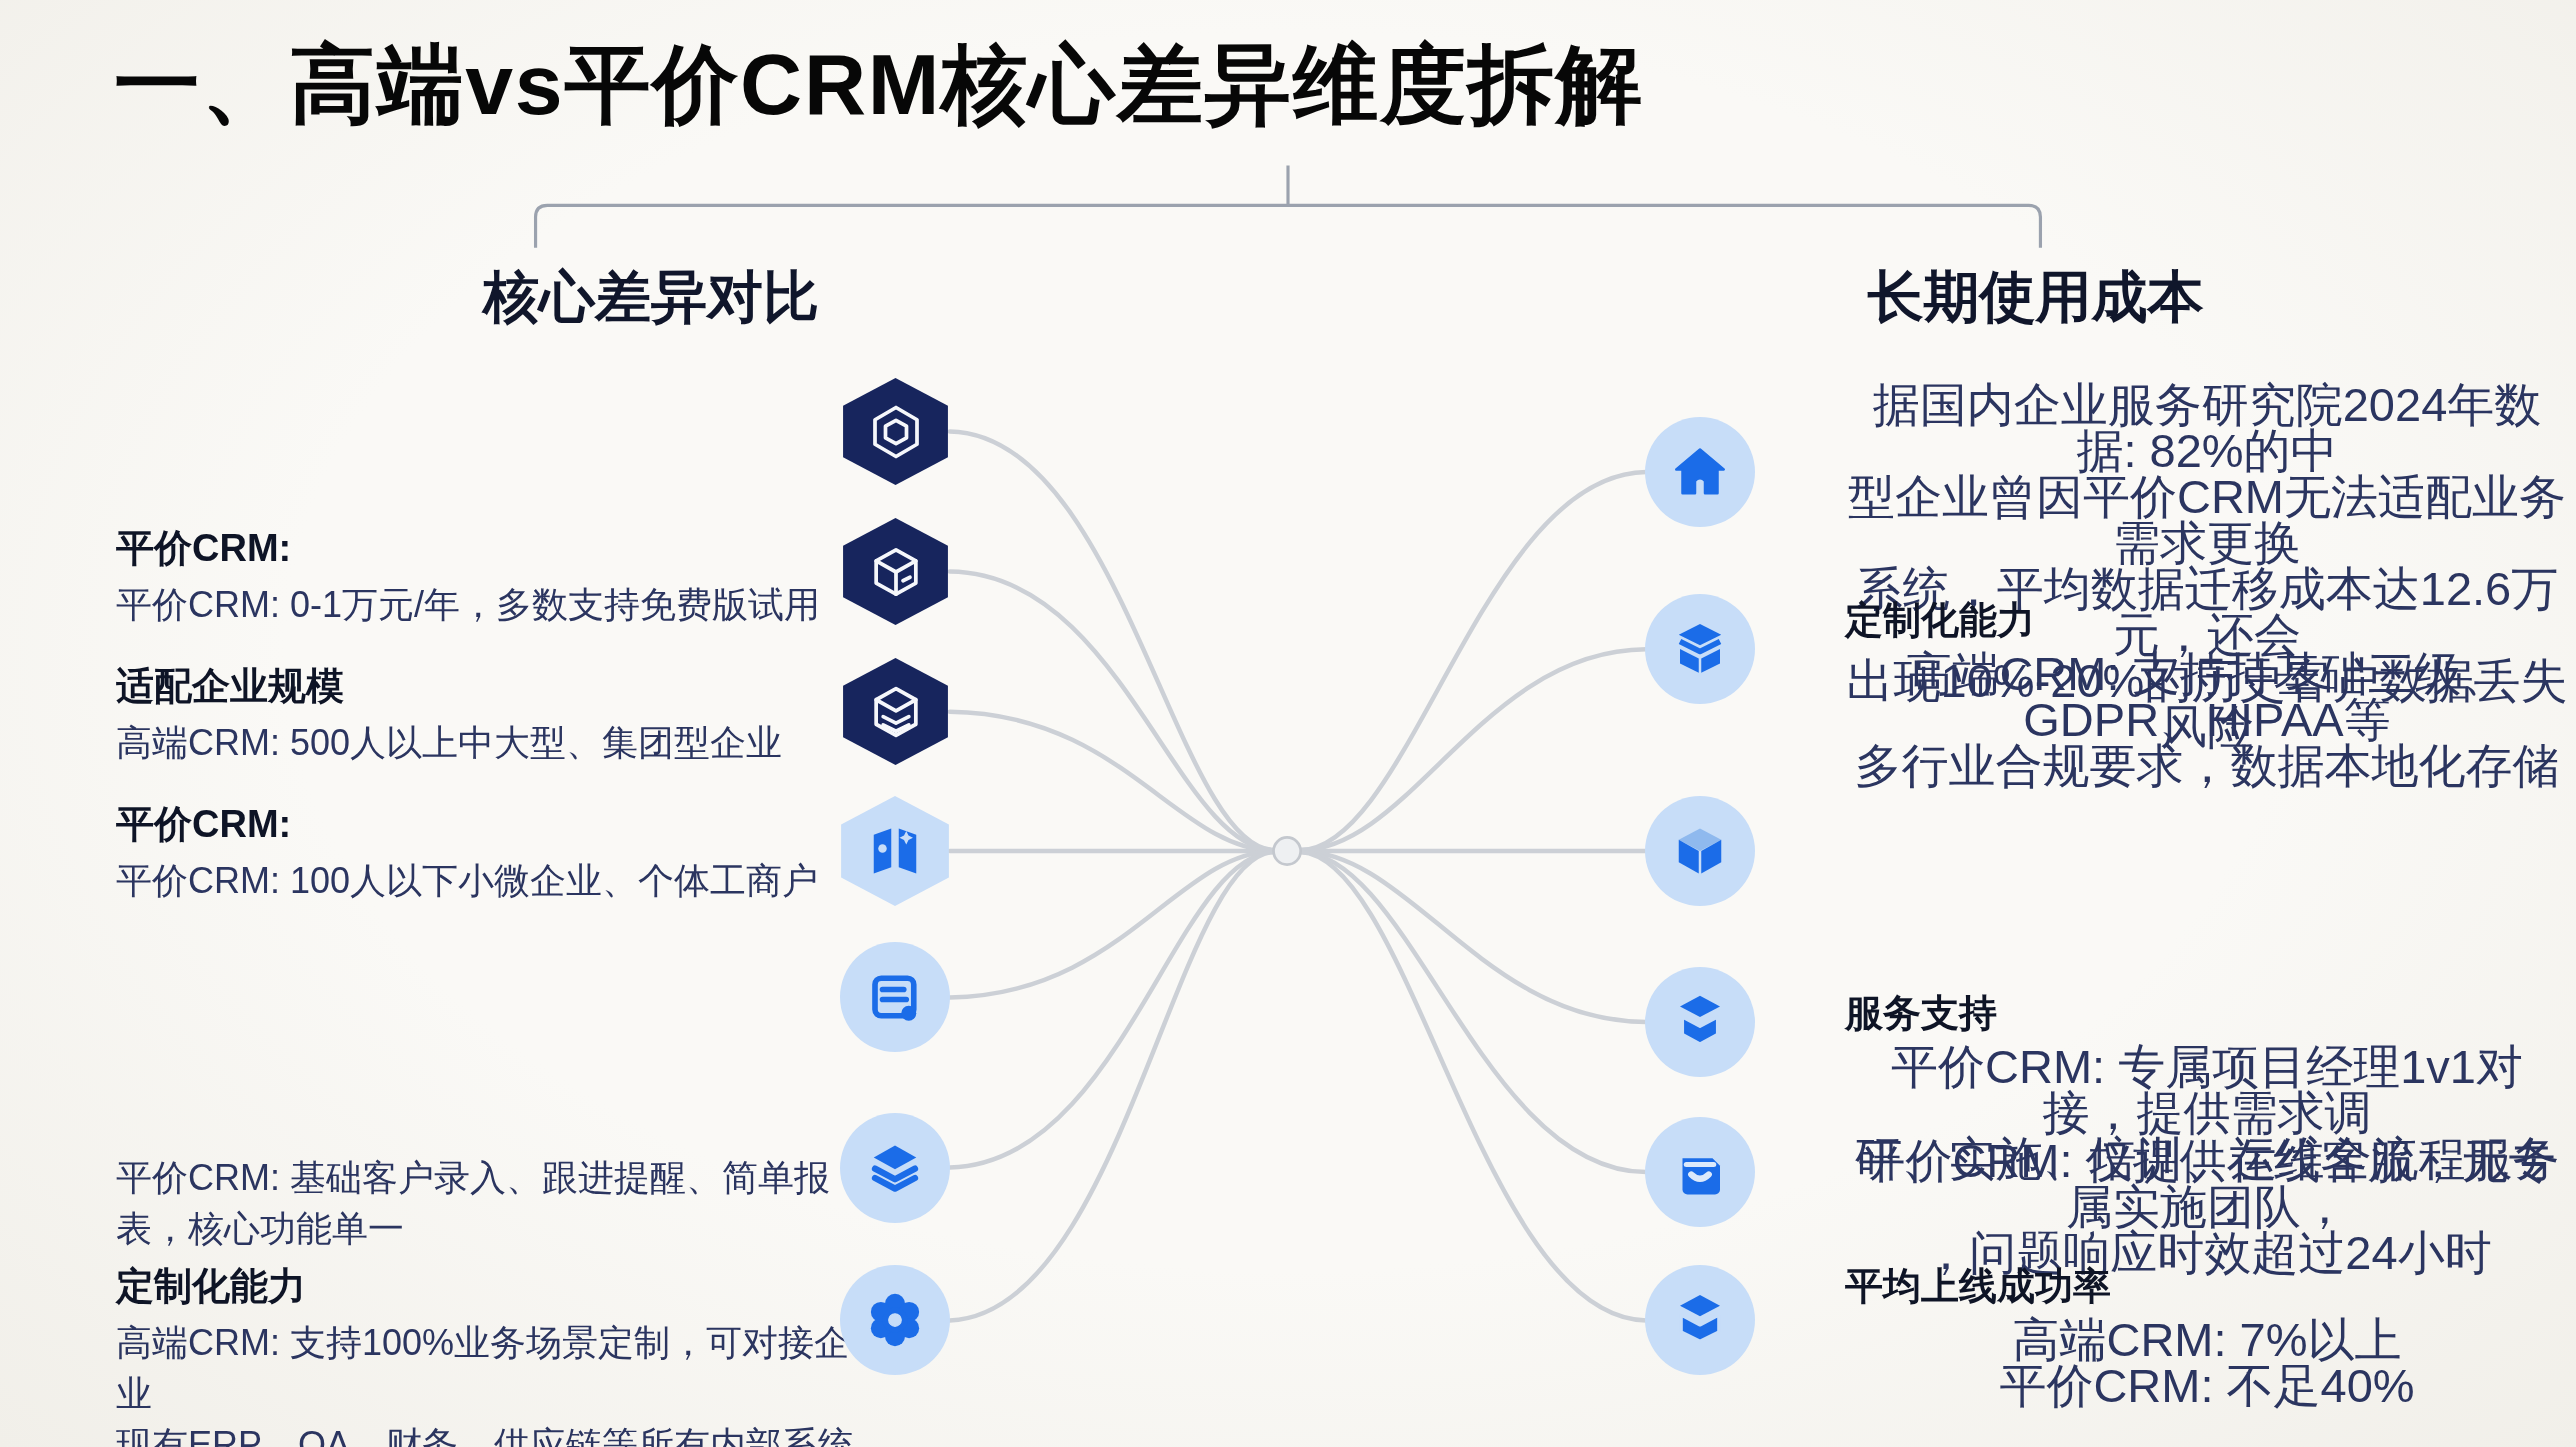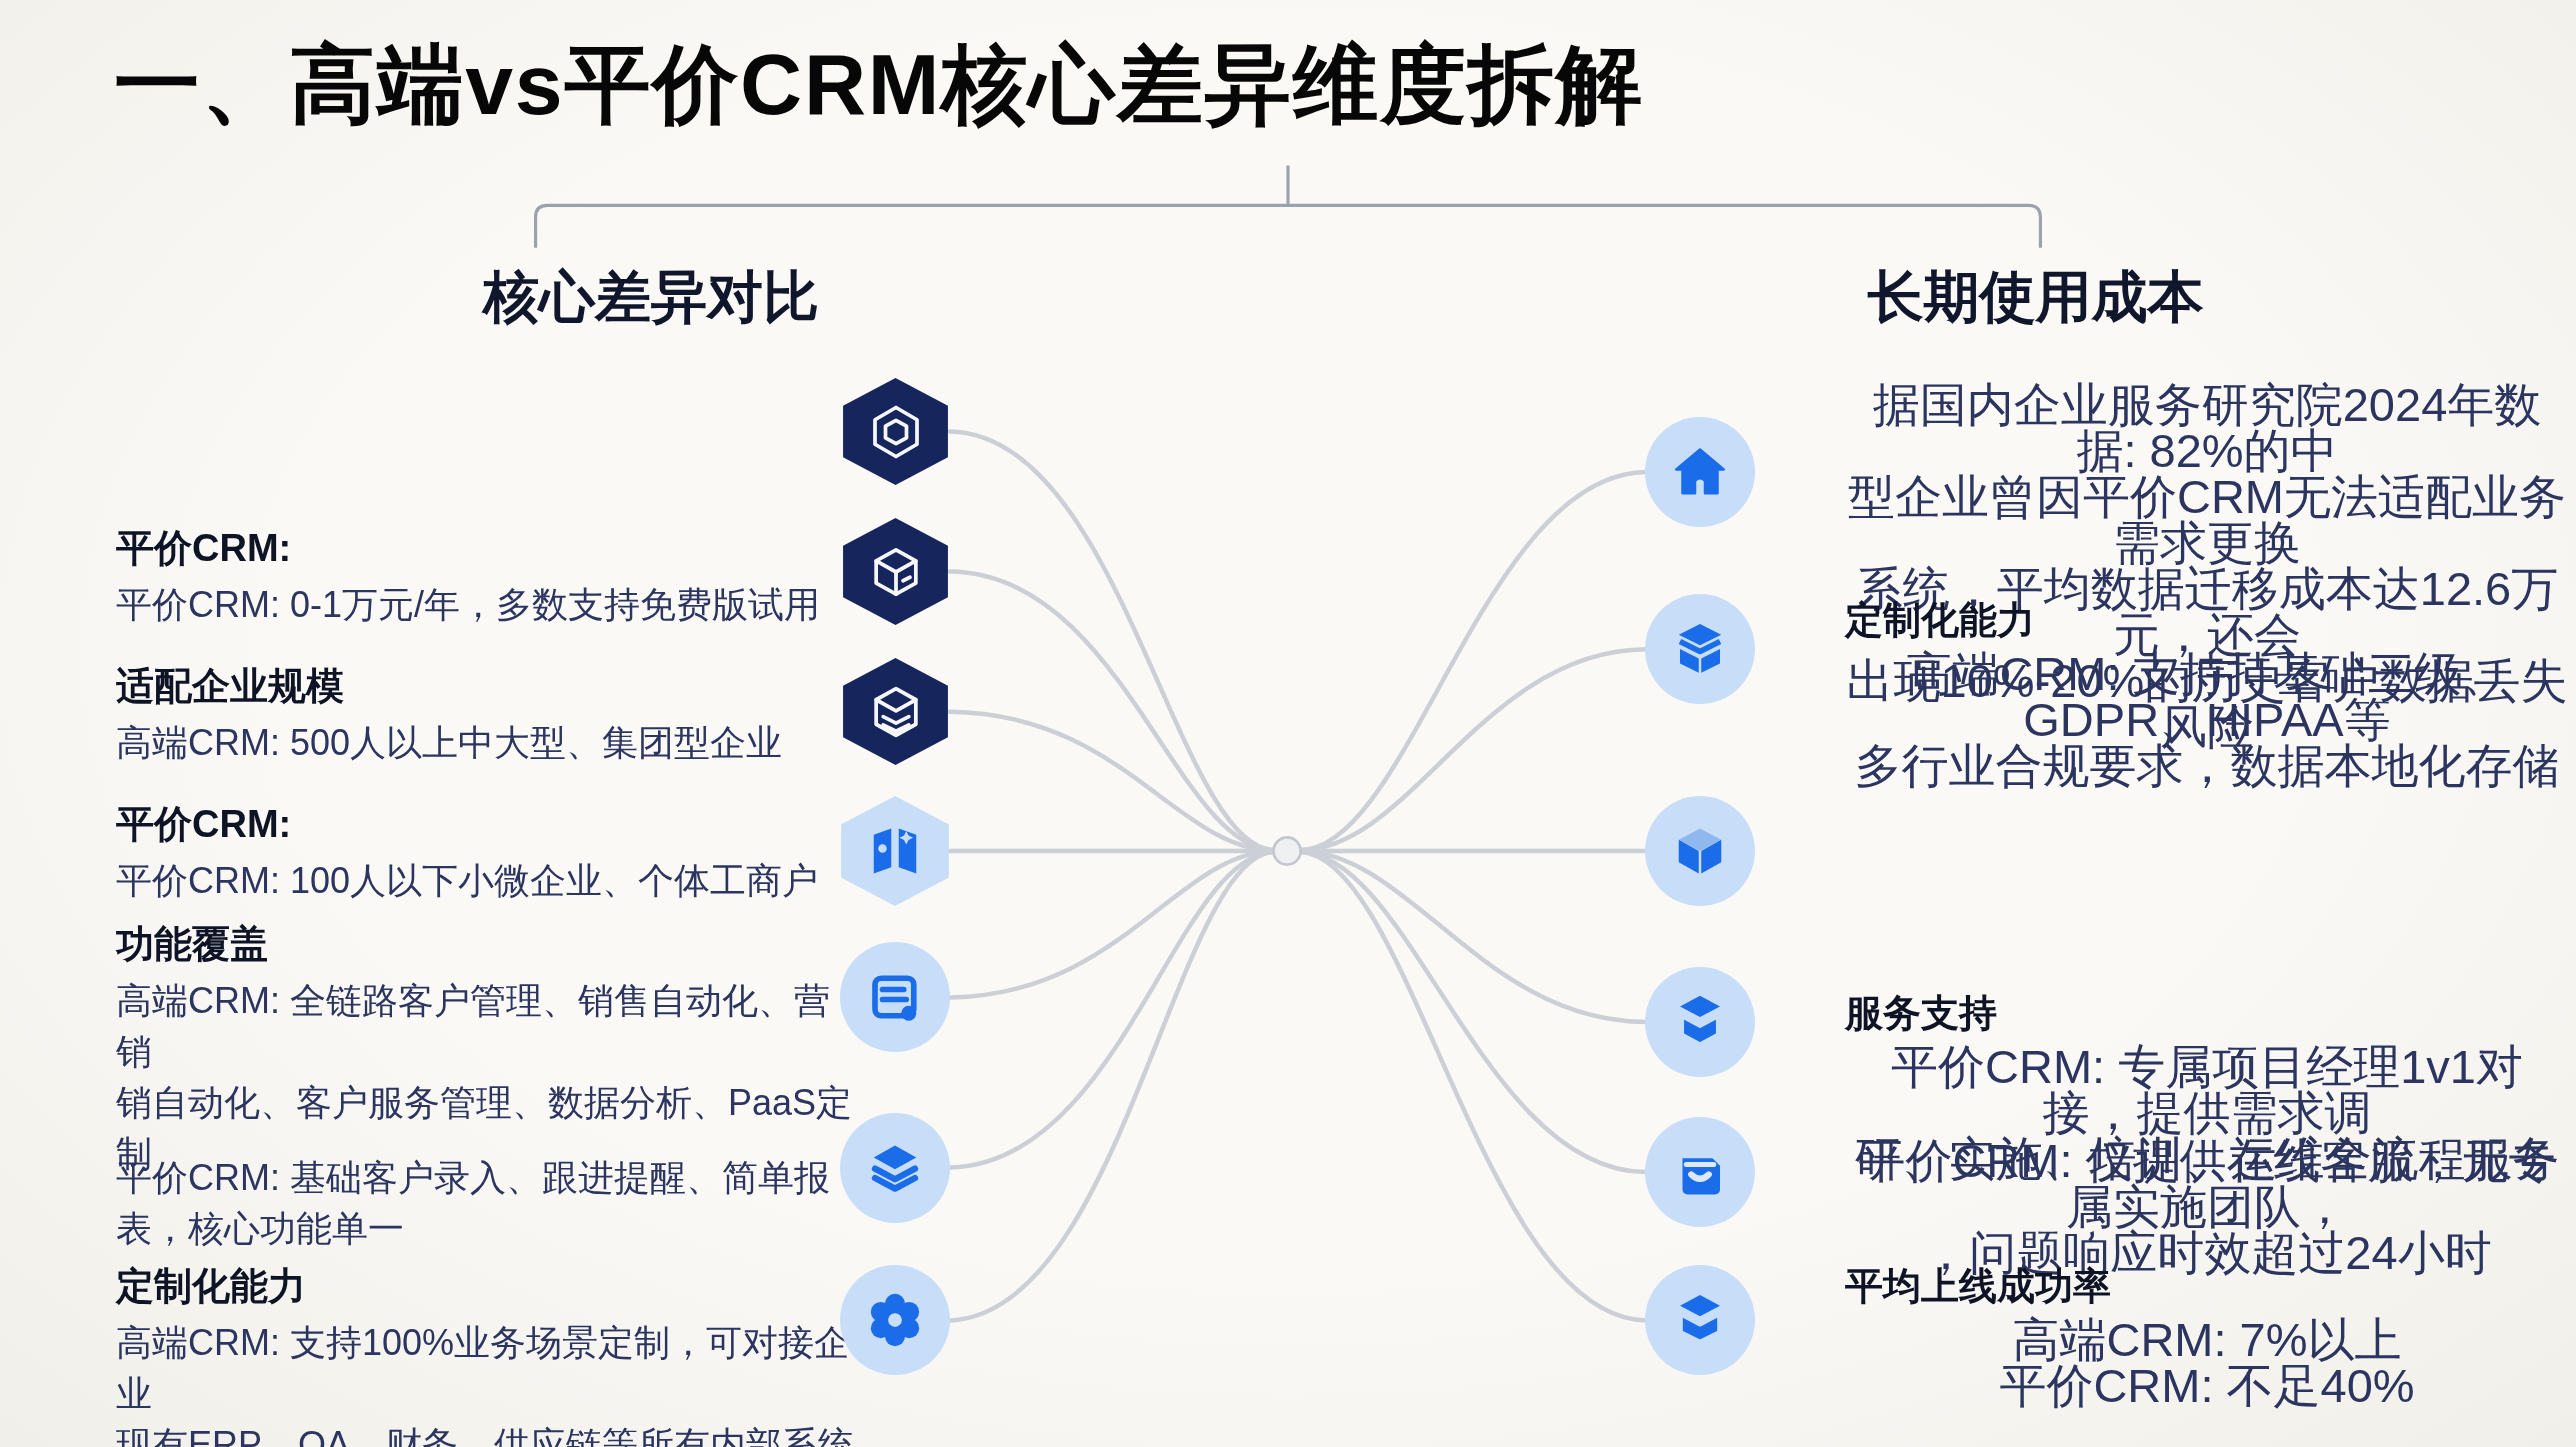--- a/index.html
+++ b/index.html
@@ -84,26 +84,20 @@
     <div class="b">平价CRM: 0-1万元/年，多数支持免费版试用</div>
   </div>
   <div class="tb tb-l" style="top:663px">
     <div class="h">适配企业规模</div>
     <div class="b">高端CRM: 500人以上中大型、集团型企业</div>
   </div>
   <div class="tb tb-l" style="top:801px">
     <div class="h">平价CRM:</div>
     <div class="b">平价CRM: 100人以下小微企业、个体工商户</div>
   </div>
-  <div class="tb tb-l" style="top:921px">
-    <div class="h">功能覆盖</div>
-    <div class="b">高端CRM: 全链路客户管理、销售自动化、营销
-销自动化、客户服务管理、数据分析、PaaS定
-制</div>
-  </div>
   <div class="tb tb-l" style="top:1145px">
     <div class="h"></div>
     <div class="b">平价CRM: 基础客户录入、跟进提醒、简单报
 表，核心功能单一</div>
   </div>
   <div class="tb tb-l" style="top:1263px">
     <div class="h">定制化能力</div>
     <div class="b">高端CRM: 支持100%业务场景定制，可对接企业
 现有ERP、OA、财务、供应链等所有内部系统</div>
   </div>

